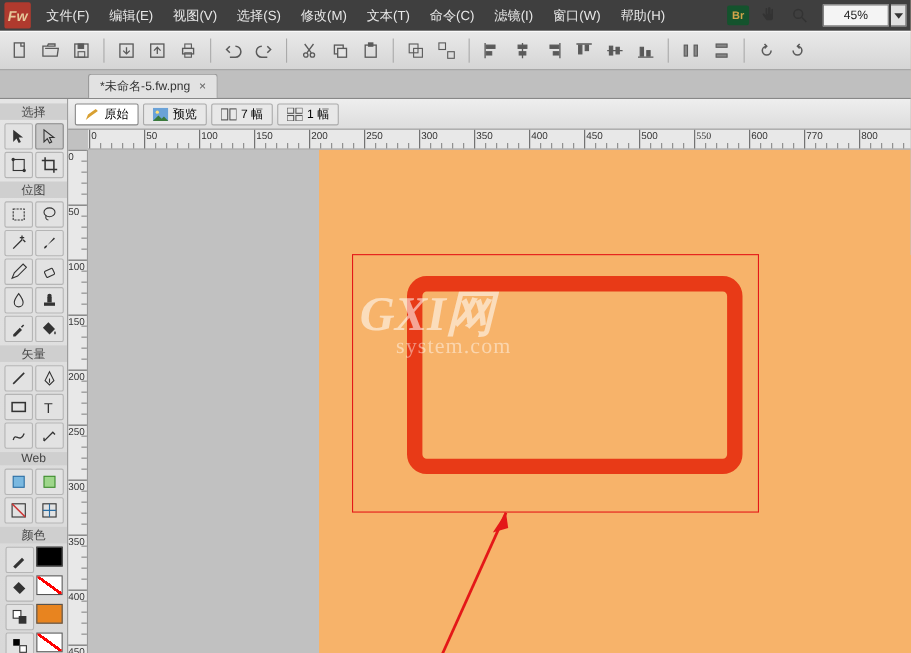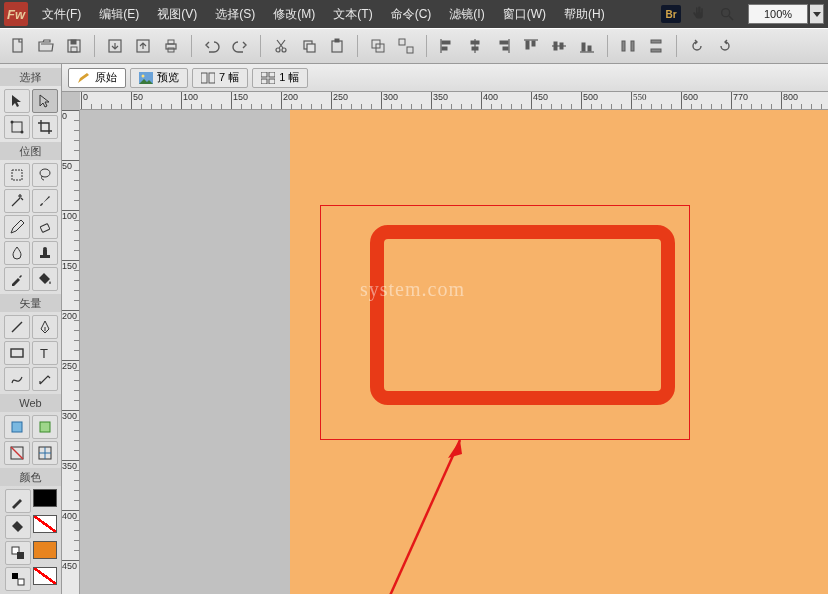--- a/index.html
+++ b/index.html
@@ -5,21 +5,21 @@
 *{box-sizing:border-box;margin:0;padding:0;user-select:none;font-family:"Microsoft YaHei",Arial,sans-serif;}
 body{width:828px;height:594px;background:#c1c1c1;position:relative;overflow:hidden;}
 .app{display:flex;flex-direction:column;width:100%;height:100%;}
 
 
 .menubar{height:28px;background:#3f3f3f;display:flex;align-items:center;color:#e8e8e8;font-size:12px;padding:0 4px;gap:2px;}
 .fw-logo{width:24px;height:24px;background:#b03a2e;color:#e6c99a;display:flex;align-items:center;justify-content:center;font-weight:bold;font-style:italic;font-size:13px;margin-right:4px;border-radius:2px;}
 .menu-item{padding:0 8px;height:100%;display:flex;align-items:center;cursor:default;}
 .menu-spacer{flex:1;}
 .mb-icon{width:22px;height:22px;display:flex;align-items:center;justify-content:center;margin:0 2px;}
-.br-badge{width:20px;height:18px;background:#0f172a;color:#d2a54a;font-size:10px;font-weight:bold;display:flex;align-items:center;justify-content:center;border-radius:2px;}
+.br-badge{width:20px;height:18px;background:#14532d;color:#d2a54a;font-size:10px;font-weight:bold;display:flex;align-items:center;justify-content:center;border-radius:2px;}
 .hand-icon svg,.search-icon svg{fill:#333;}
 .zoom-box{width:60px;height:20px;background:#f4f4f4;border:1px solid #777;display:flex;align-items:center;justify-content:center;font-size:11px;color:#222;margin-left:6px;}
 .zoom-dd{width:14px;height:20px;border:1px solid #777;border-left:none;background:#e0e0e0;display:flex;align-items:center;justify-content:center;}
 .tri{width:0;height:0;border-left:4px solid transparent;border-right:4px solid transparent;border-top:5px solid #333;}
 
 
 .toolbar{height:36px;background:linear-gradient(#e9e9e9,#d5d5d5);border-top:1px solid #fff;border-bottom:1px solid #9a9a9a;display:flex;align-items:center;padding:0 6px;gap:4px;}
 .tb-btn{width:24px;height:24px;display:flex;align-items:center;justify-content:center;border:1px solid transparent;border-radius:2px;}
 .tb-sep{width:1px;height:22px;background:#aaa;margin:0 4px;}
 .tb-btn svg{fill:#5a5a5a;stroke:#5a5a5a;}
@@ -92,21 +92,21 @@
       <svg width="18" height="18" viewBox="0 0 24 24">
           <path d="M12 2c-.5 0-1 .5-1 1v7h-1V4c0-.5-.5-1-1-1s-1 .5-1 1v8l-1.5-2c-.4-.5-1.2-.6-1.7-.2-.5.4-.6 1.2-.2 1.7l3.4 5c.6.9 1.6 1.5 2.7 1.5H14c1.7 0 3-1.3 3-3V5c0-.5-.5-1-1-1s-1 .5-1 1v5h-1V3c0-.5-.5-1-1-1z"></path>
         </svg>
     </div>
     <div class="mb-icon search-icon">
       <svg width="16" height="16" viewBox="0 0 24 24">
           <circle cx="10" cy="10" r="6" fill="none" stroke="#333" stroke-width="2"></circle>
           <line x1="15" y1="15" x2="21" y2="21" stroke="#333" stroke-width="2"></line>
         </svg>
     </div>
-    <div class="zoom-box">100%</div>
+    <div class="zoom-box">45%</div>
     <div class="zoom-dd">
         <div class="tri"></div>
       </div>
   </div>
 
   <div class="toolbar">
     <div class="tb-btn">
         <svg width="16" height="16" viewBox="0 0 16 16">
           <rect x="3" y="1" width="9" height="13" fill="none" stroke-width="1.2"></rect>
           <path d="M9 1v3h3" fill="none" stroke-width="1.2"></path>
@@ -252,20 +252,26 @@
         </svg>
       </div>
     <div class="tb-btn">
         <svg width="16" height="16">
           <path d="M4 8a4 4 0 1 0 4-4" fill="none" stroke-width="1.4"></path>
           <path d="M10 2l-2 2 2 2" fill="none" stroke-width="1.4"></path>
         </svg>
       </div>
   </div>
 
+  <div class="tabstrip">
+    <div class="doc-tab">
+      <span>*未命名-5.fw.png</span>
+      <span class="tab-close">×</span>
+    </div>
+  </div>
 
   <div class="main">
 
     <div class="tools">
       <div class="tool-section-title">选择</div>
       <div class="tool-row">
         <div class="tool">
             <svg viewBox="0 0 16 16">
               <path d="M3 2l0 11 3-3 2 4 2-1-2-4 4 0z" fill="#333"></path>
             </svg>
@@ -622,19 +628,20 @@
             <div class="tick" style="top: 450px;">450</div>
           </div>
         <div class="viewport">
           <div class="artboard"></div>
           <div class="sel-rect"></div>
           <div class="round-rect"></div>
           <svg class="arrow" width="140" height="220">
             <line x1="130" y1="10" x2="40" y2="210" stroke="#e41818" stroke-width="2.5"></line>
             <polygon points="130,10 118,28 132,24" fill="#e41818"></polygon>
           </svg>
+          <div class="watermark">GXI网</div>
           <div class="watermark-sub">system.com</div>
         </div>
       </div>
     </div>
 
   </div>
 </div>
 
 </body></html>

